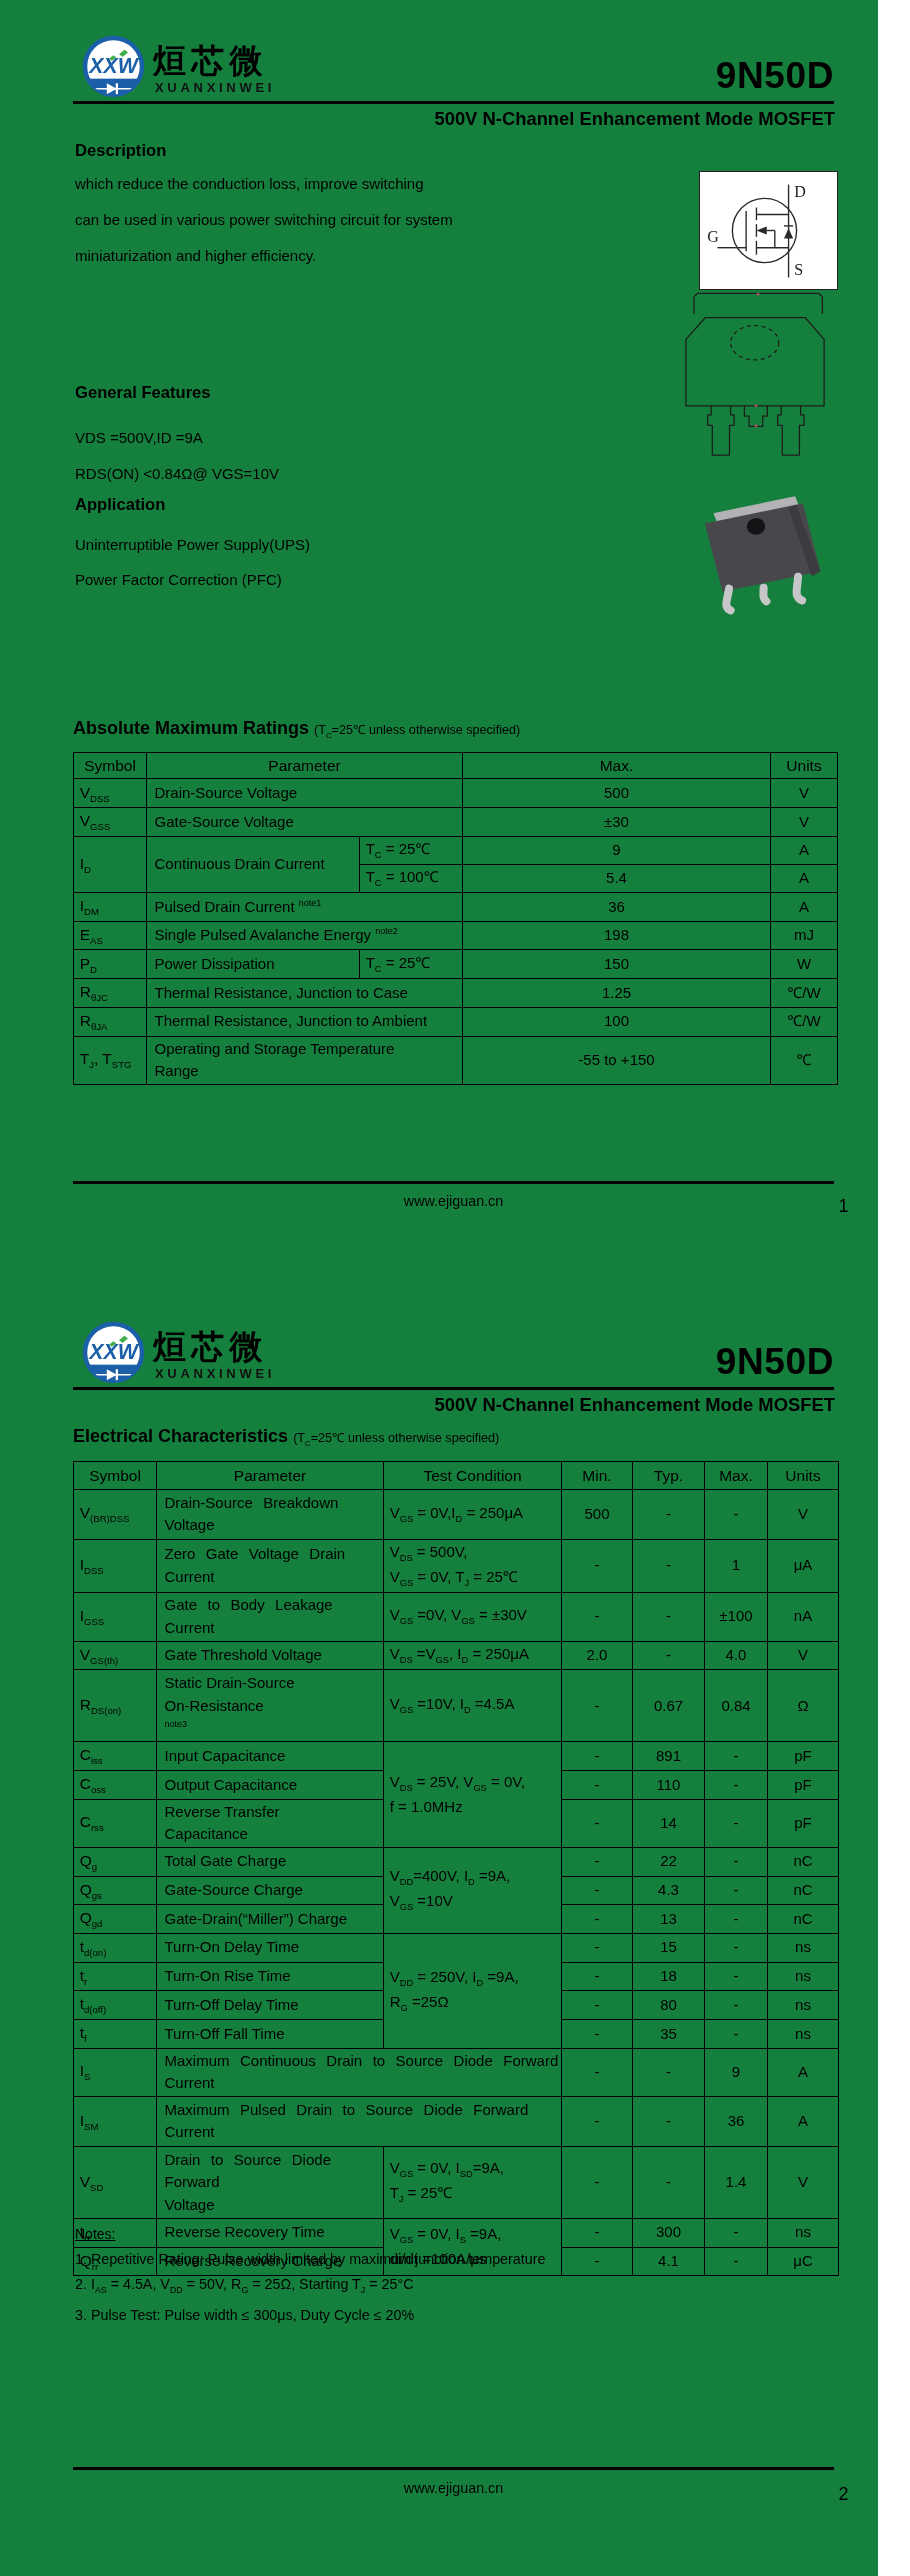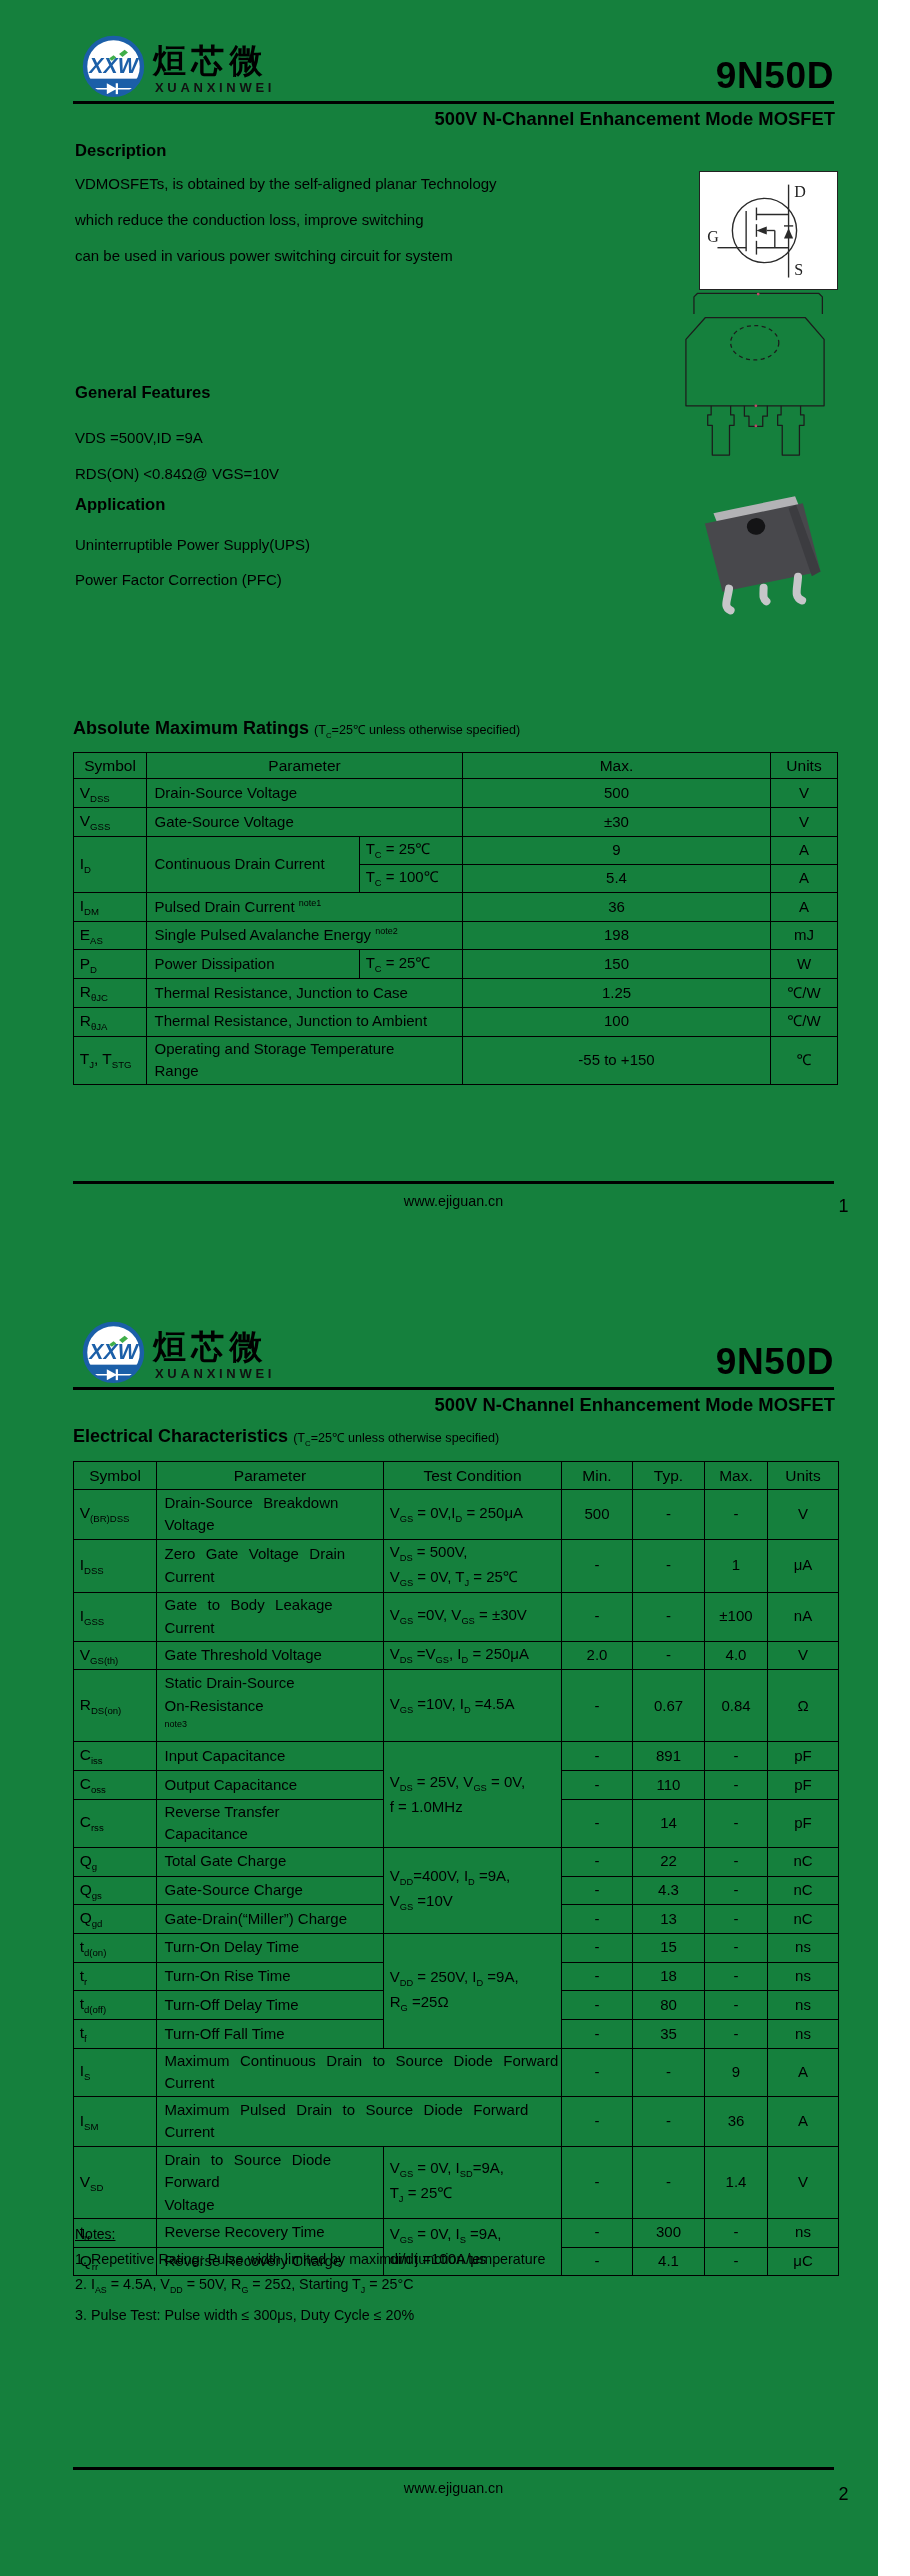--- a/index.html
+++ b/index.html
@@ -57,23 +57,23 @@
     <div class="brand-cn">烜芯微</div>
     <div class="brand-en">XUANXINWEI</div>
   </div>
 
   <div class="abs ptnum" style="left:516px;top:55px;width:318px;">9N50D</div>
   <div class="abs rule" style="left:73px;top:101px;width:761px;height:3.4px;"></div>
   <div class="abs subtitle" style="left:344px;top:108px;width:491px;">500V N-Channel Enhancement Mode MOSFET</div>
 
   <div class="abs sechead" style="left:75px;top:141px;">Description</div>
   <div class="abs bodytext" style="left:75px;top:166px;width:448px;">
-    <div>VDMOSFETs, is obtained by the self-aligned planar Technology</div>
     <div>which reduce the conduction loss, improve switching</div>
     <div>can be used in various power switching circuit for system</div>
+    <div>miniaturization and higher efficiency.</div>
   </div>
 
   <div class="abs sechead" style="left:75px;top:383px;">General Features</div>
   <div class="abs bodytext" style="left:75px;top:420px;width:402px;">
     <div>VDS =500V,ID =9A</div>
     <div>RDS(ON) &lt;0.84Ω@ VGS=10V</div>
   </div>
 
   <div class="abs sechead" style="left:75px;top:495px;">Application</div>
   <div class="abs bodytext" style="left:75px;top:527px;width:402px;line-height:35px;">

